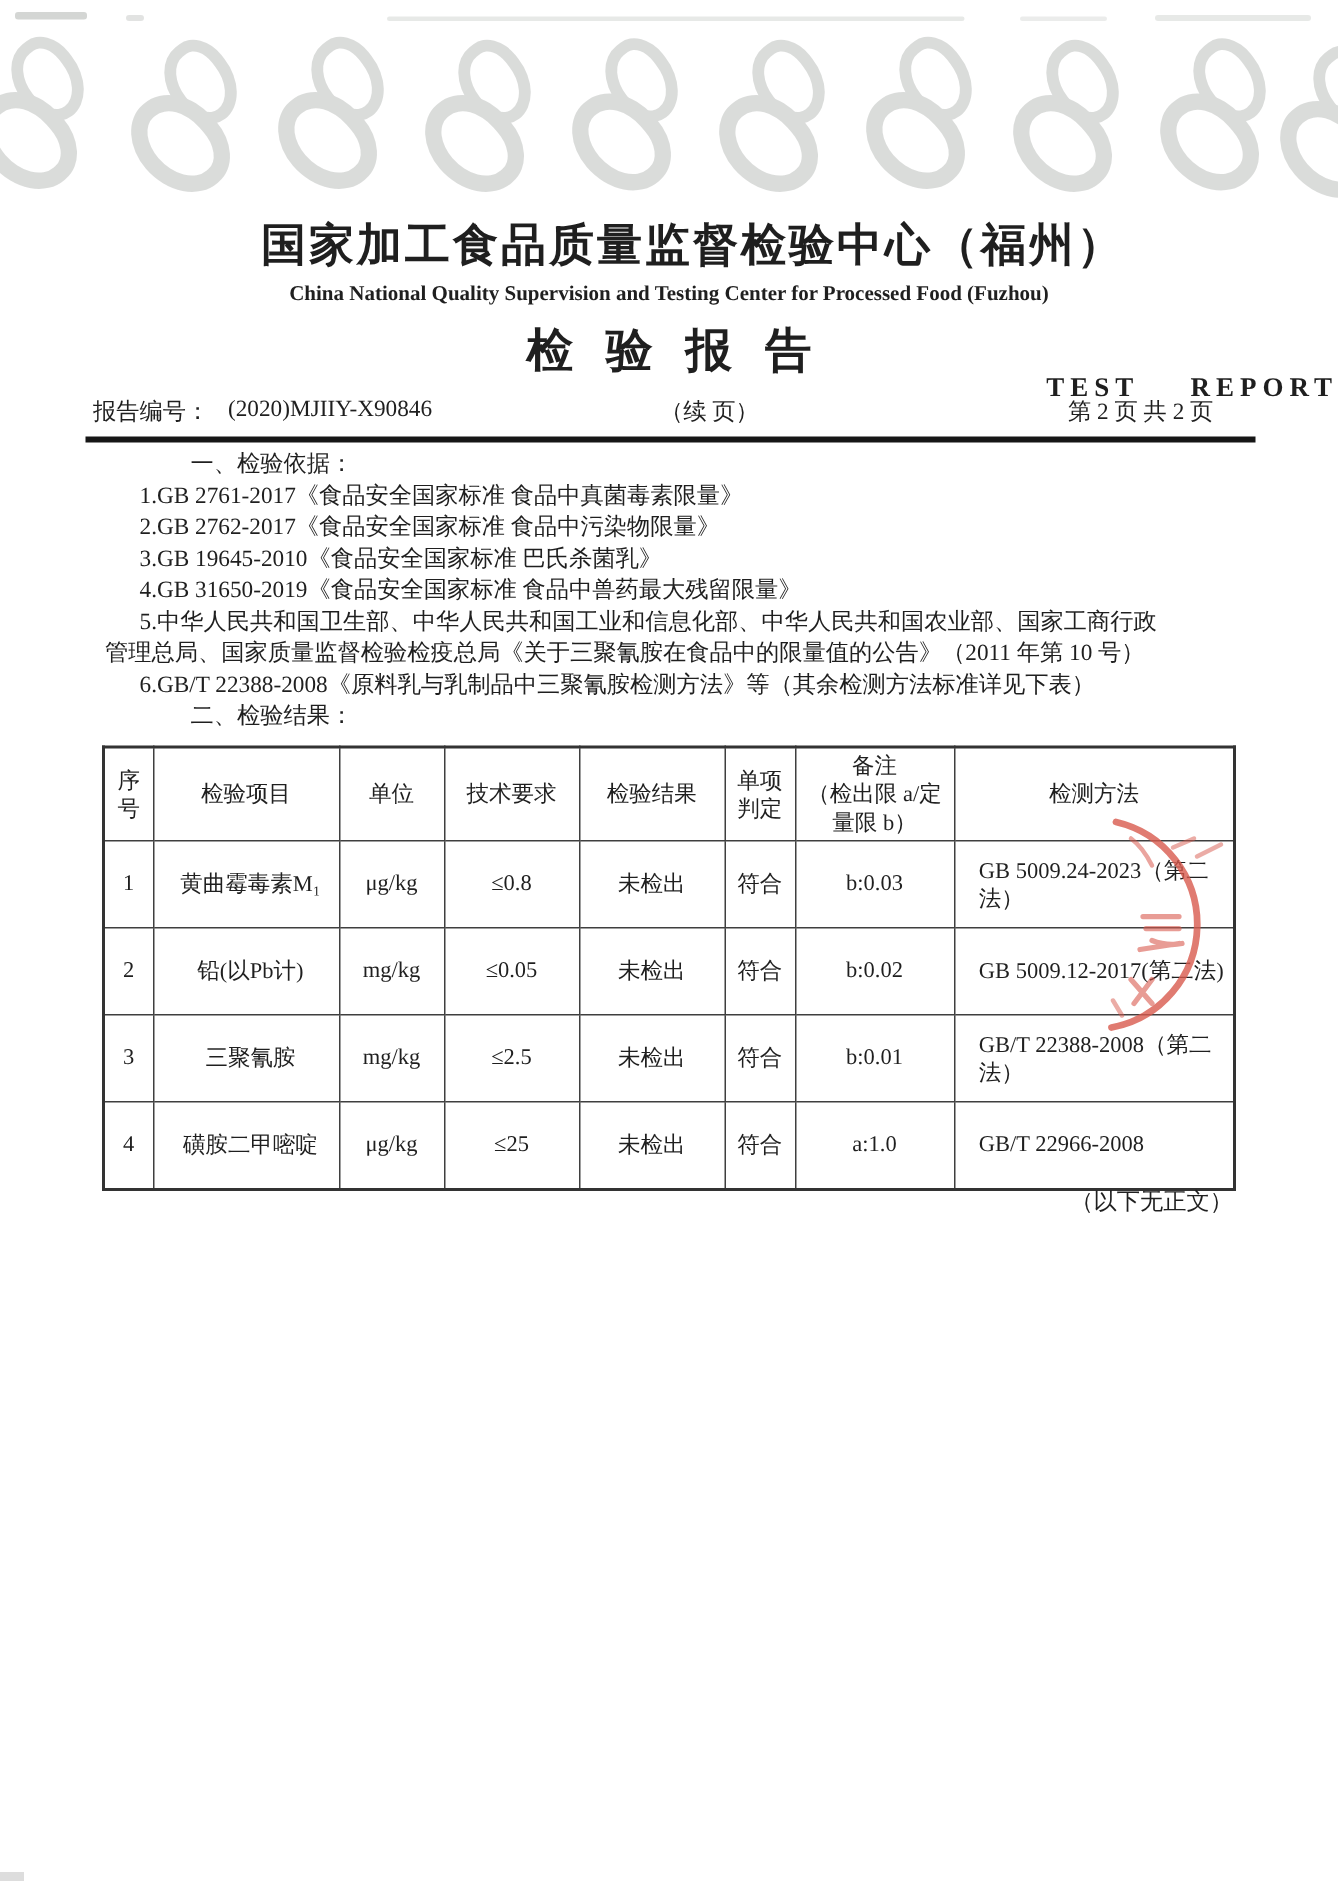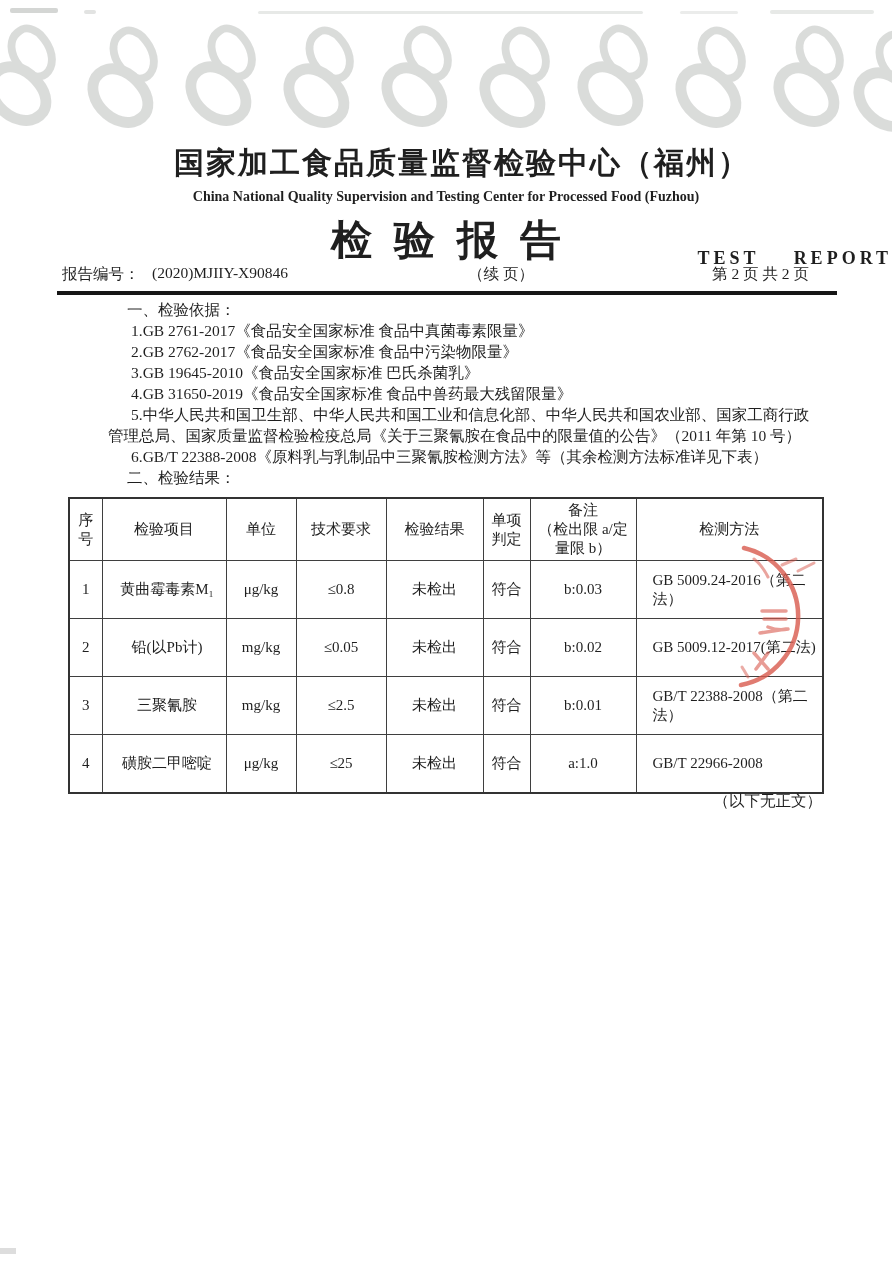--- a/index.html
+++ b/index.html
@@ -13,35 +13,35 @@
              border-radius:52% 40% 55% 45%;transform:rotate(-38deg);}
   .smudge .b{position:absolute;left:0;top:34px;width:34px;height:50px;border:11px solid #39423a;
              border-radius:48% 52% 45% 55%;transform:rotate(-41deg);}
 
   
   .org-cn{position:absolute;top:143px;left:16px;width:892px;text-align:center;
           font-size:30px;font-weight:bold;letter-spacing:2px;}
   .org-en{position:absolute;top:189px;left:0;width:892px;text-align:center;
           font-size:14px;font-weight:bold;}
   .title-cn{position:absolute;top:213px;left:0;width:892px;text-align:center;
-          font-size:41px;font-weight:bold;letter-spacing:22px;padding-left:22px;box-sizing:border-box;}
+          font-size:31px;font-weight:bold;letter-spacing:22px;padding-left:22px;box-sizing:border-box;}
   .title-en{position:absolute;top:248px;left:0;width:892px;text-align:right;
           font-size:18px;font-weight:bold;letter-spacing:4px;word-spacing:26px;}
   .meta{position:absolute;top:264px;left:0;width:892px;font-size:15.5px;}
   .meta span{position:absolute;white-space:nowrap;}
   .m-label{left:62px;}
   .m-no{left:152px;}
-  .m-cont{left:468px;}
+  .m-cont{left:440px;}
   .m-pages{left:712px;}
   .rule{position:absolute;left:57px;top:291px;width:780px;height:4px;background:#161616;}
 
   
   .basis{position:absolute;left:0;top:299px;width:892px;font-size:15.5px;line-height:21px;}
   .sec-title{margin-left:127px;}
-  .basis-item{margin-left:108px;text-indent:23px;width:716px;}
+  .basis-item{margin-left:70px;text-indent:23px;width:716px;}
 
   
   .rtable{position:absolute;left:68px;top:497px;width:754px;border-collapse:collapse;
           table-layout:fixed;font-size:15px;border:2px solid #333;}
   .rtable th,.rtable td{border:1px solid #3f3f3f;text-align:center;vertical-align:middle;
           font-weight:normal;padding:2px 4px;white-space:pre-line;overflow:hidden;}
   .rtable tr{height:58px;}
   .c-item{text-align:left;padding-left:10px !important;}
   .c-method{text-align:left !important;padding-left:16px !important;}
   .end-note{position:absolute;left:68px;top:791px;width:754px;text-align:right;font-size:15.5px;}
@@ -155,21 +155,21 @@
       <th>检测方法</th>
     </tr>
     <tr>
       <td>1</td>
       <td class="c-item">黄曲霉毒素M₁</td>
       <td>μg/kg</td>
       <td>≤0.8</td>
       <td>未检出</td>
       <td>符合</td>
       <td>b:0.03</td>
-      <td class="c-method">GB 5009.24-2016（第二法）</td>
+      <td class="c-method">GB 5009.24-2023（第二法）</td>
     </tr>
     <tr>
       <td>2</td>
       <td class="c-item">铅(以Pb计)</td>
       <td>mg/kg</td>
       <td>≤0.05</td>
       <td>未检出</td>
       <td>符合</td>
       <td>b:0.02</td>
       <td class="c-method">GB 5009.12-2017(第二法)</td>

